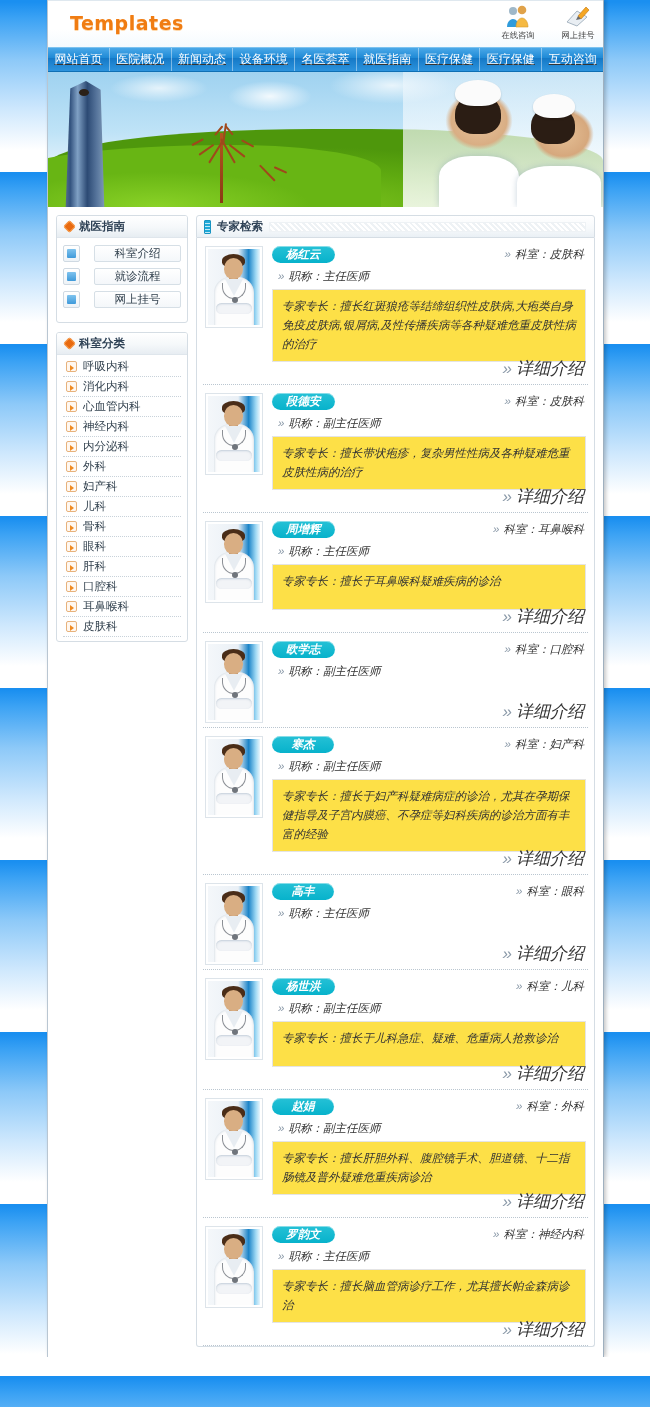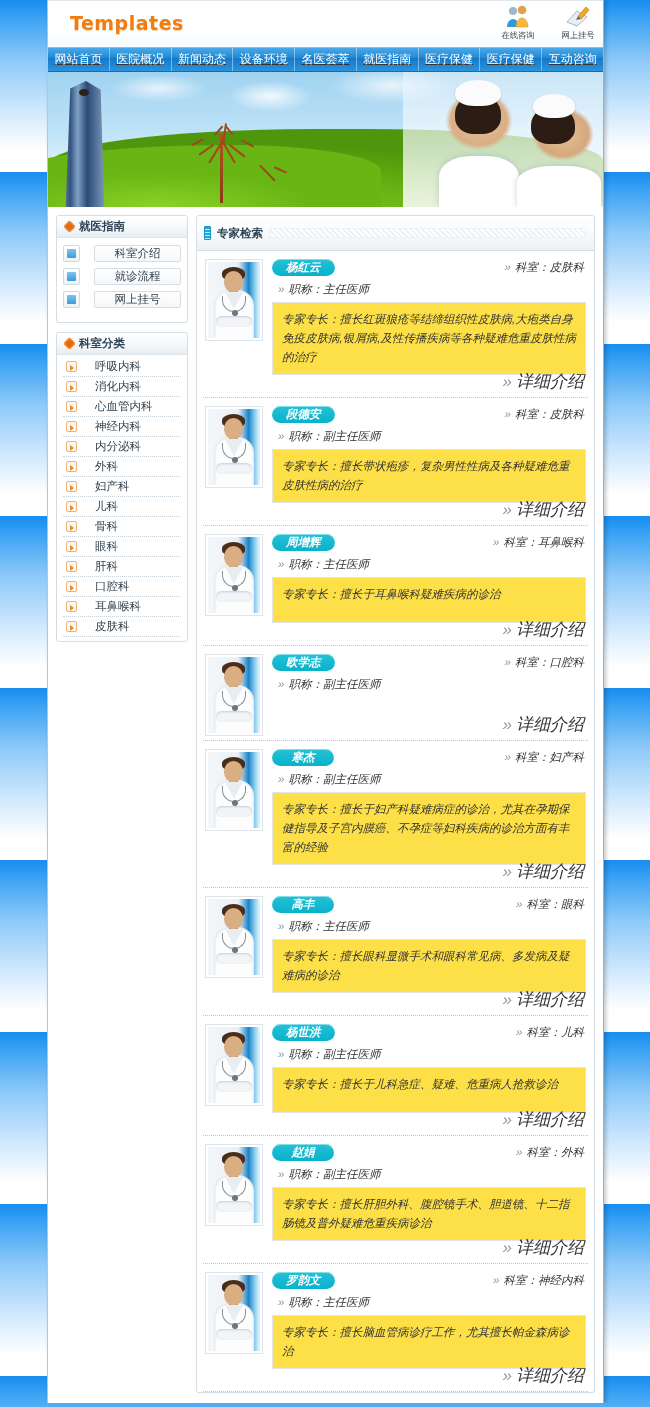--- a/index.html
+++ b/index.html
@@ -253,25 +253,25 @@
     background: #fff7ef;
     position: relative;
   }
   .arrow-box:after {
     content:"";
     position:absolute; left:3px; top:2.5px;
     border-left: 4px solid #ef8a22;
     border-top: 3px solid transparent;
     border-bottom: 3px solid transparent;
   }
-  .dept-label { font-size: 11.5px; color: #33424f; margin-left: 12px; }
+  .dept-label { font-size: 11.5px; color: #33424f; }
 
   
   .sec-hd {
-    height: 36px;
+    height: 23px;
     display: flex;
     align-items: center;
     gap: 6px;
     padding-left: 7px;
     background: linear-gradient(to bottom,#ffffff,#f6f9fb 60%,#eaf0f5);
     border: 1px solid #d5dde4;
     border-radius: 3px 3px 0 0;
   }
   .sec-ico {
     width: 7px; height: 14px;
@@ -693,21 +693,20 @@
                   <div class="ph-head"></div>
               <div class="ph-v"></div>
                   <div class="ph-stetho"></div>
                   <div class="ph-arm"></div>
             </div>
               </div>
             <div class="einfo">
               <span class="ename">高丰</span>
               <span class="edept"><span class="chev">»</span><span>科室：</span><span>眼科</span></span>
               <div class="etitle"><span class="chev">»</span><span>职称：</span><span>主任医师</span></div>
-              <div class="especial"><span>专家专长：</span><span>擅长眼科显微手术和眼科常见病、多发病及疑难病的诊治</span></div>
               <div class="edetail"><span class="chev">»</span><span>详细介绍</span></div>
             </div>
           </div>
 
           <div class="expert">
             <div class="ph">
                 <div class="ph-inner">
               <div class="ph-coat"></div>
                   <div class="ph-neck"></div>
                   <div class="ph-hair"></div>

